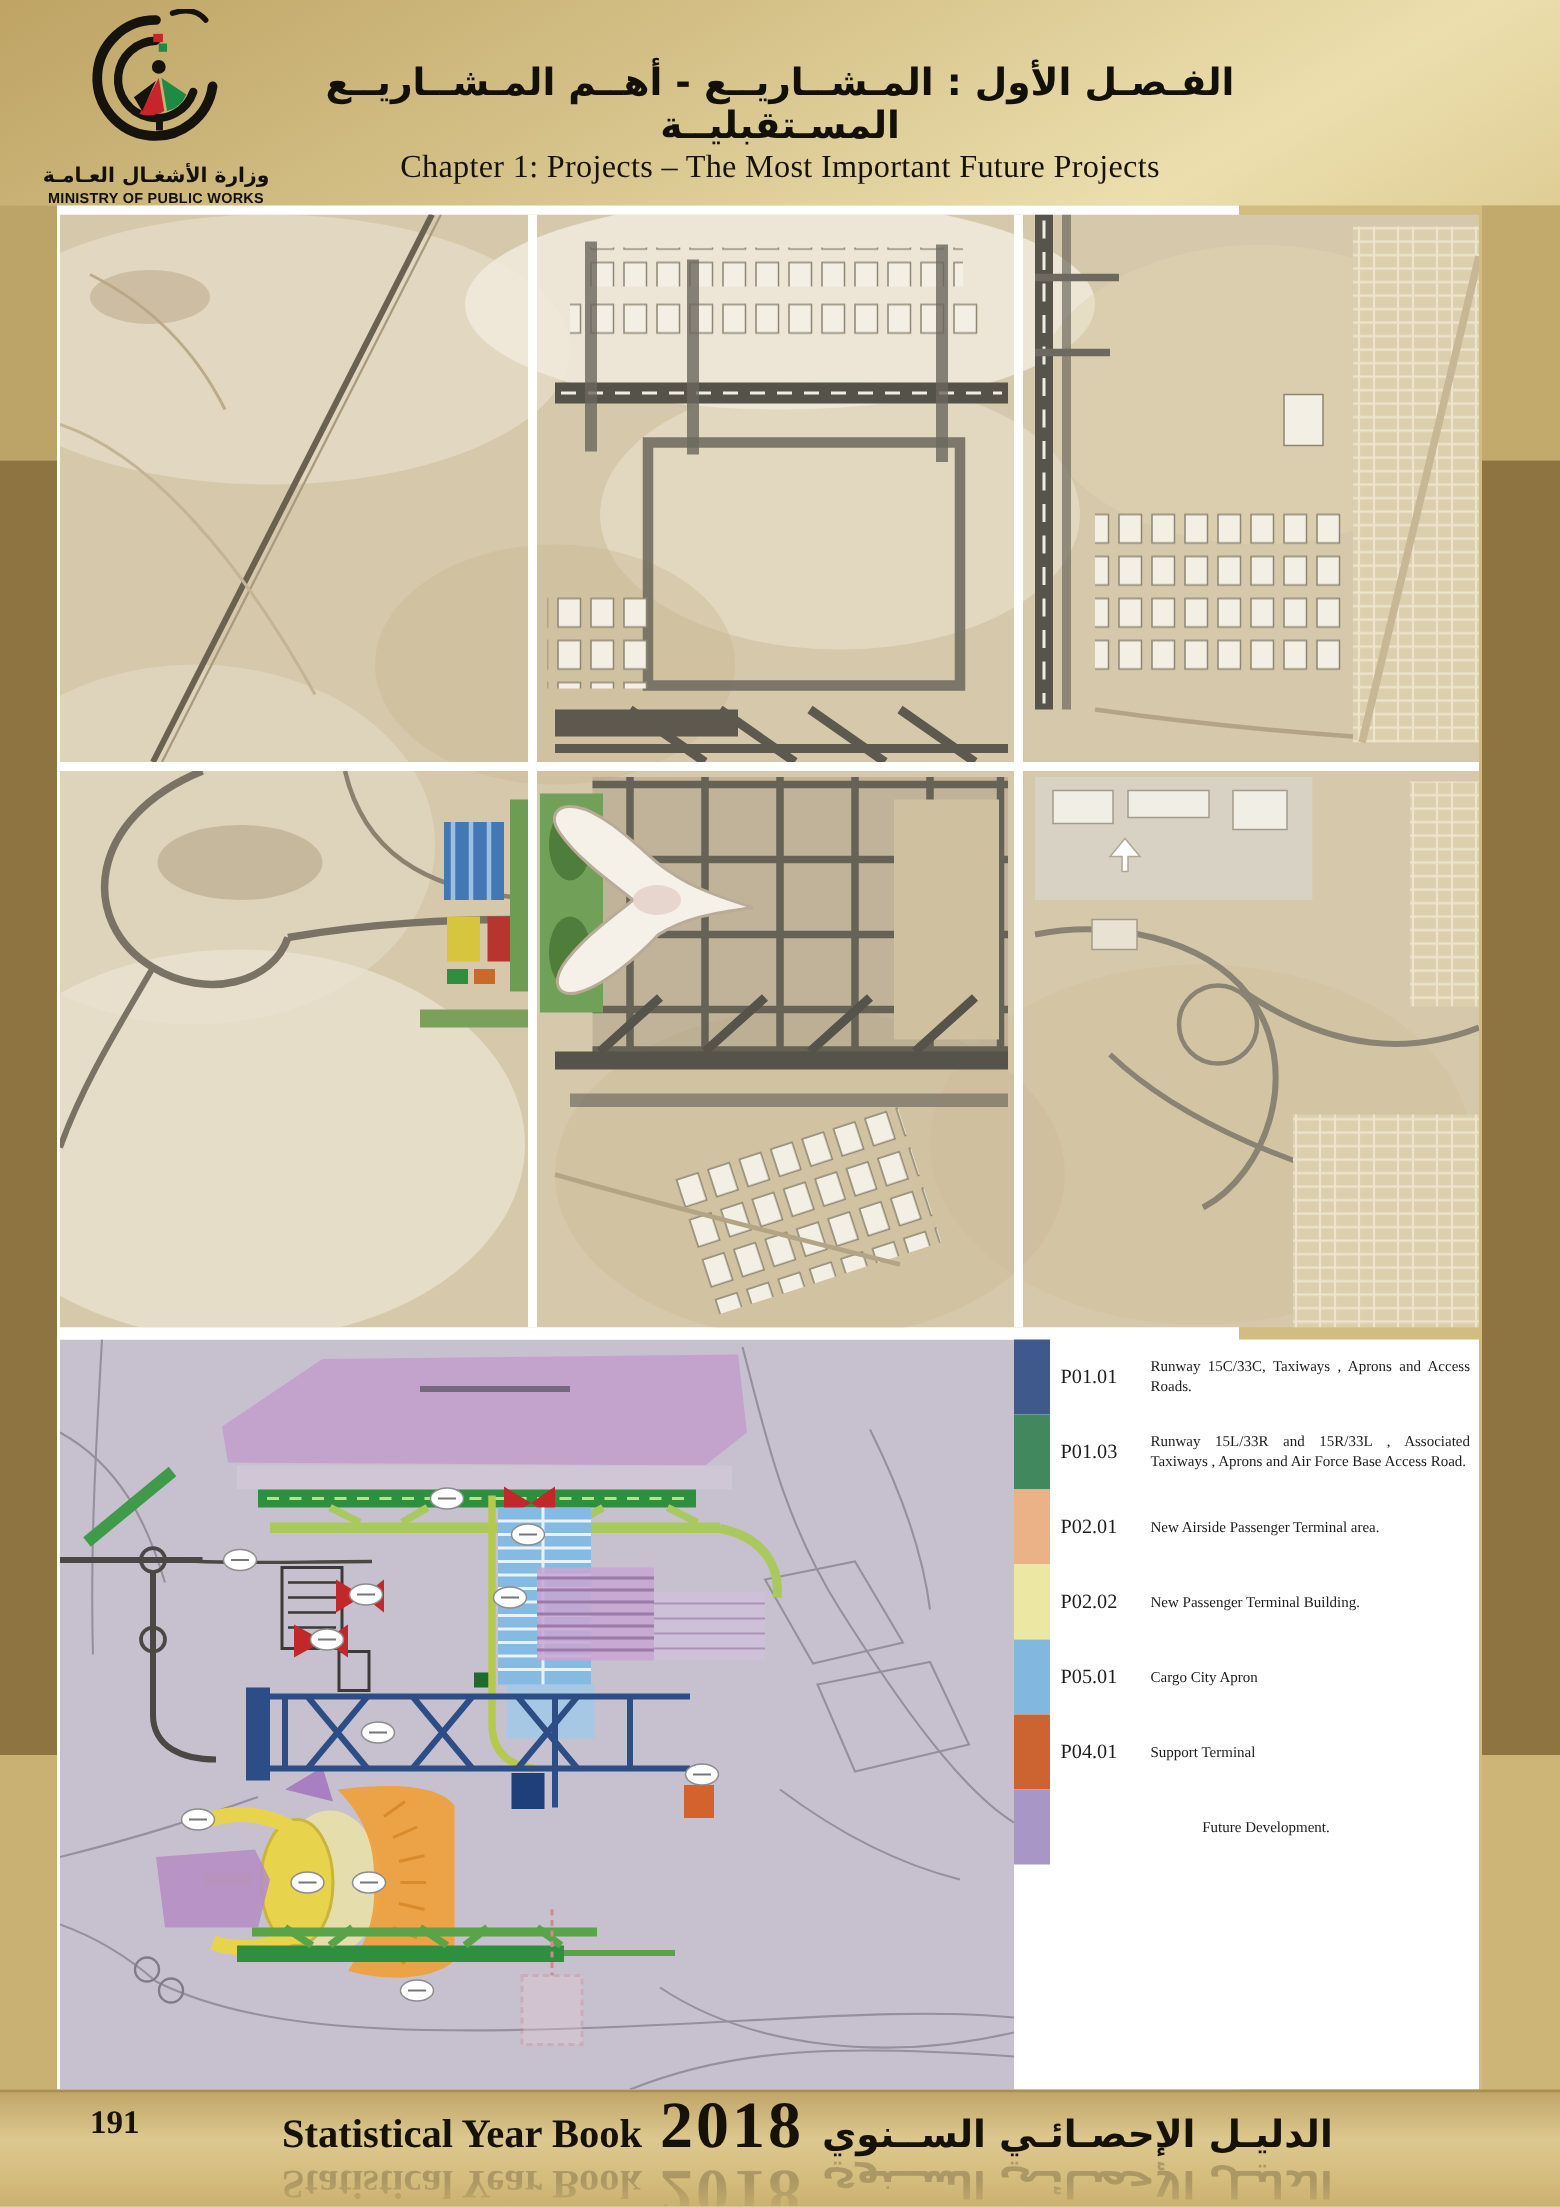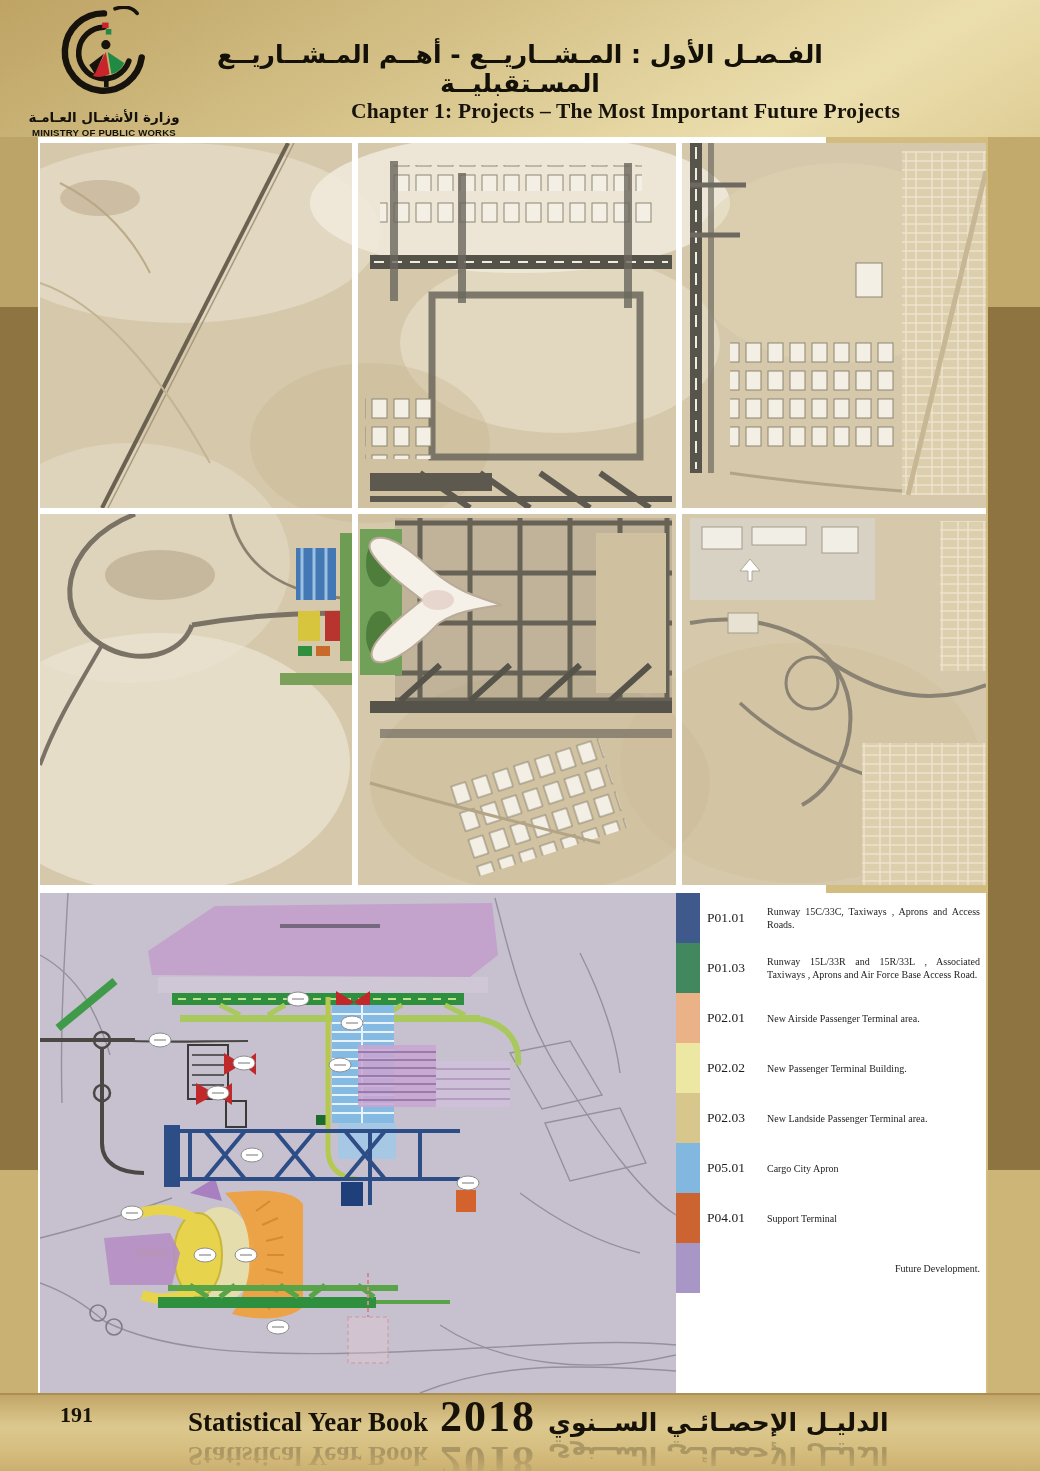--- a/index.html
+++ b/index.html
@@ -8,22 +8,22 @@
 
   
   .header{position:absolute;left:0;top:0;width:1040px;height:137px;
     background:linear-gradient(150deg,#bea364 0%,#d3bf85 38%,#ecdfae 78%,#dfcd95 100%);}
   .logo{position:absolute;left:24px;top:6px;width:160px;text-align:center;}
   .logo svg{display:block;margin:0 auto;}
   .logo-ar{font-family:"DejaVu Sans",sans-serif;font-size:13.5px;font-weight:bold;color:#14100a;line-height:1.1;margin-top:12px;}
   .logo-en{font-family:"Liberation Sans",sans-serif;font-size:9.6px;font-weight:bold;color:#14100a;letter-spacing:.2px;margin-top:2px;}
   .title-ar{position:absolute;left:200px;top:40px;width:640px;text-align:center;direction:rtl;
     font-family:"DejaVu Sans",sans-serif;font-size:25px;font-weight:bold;color:#131008;}
-  .title-en{position:absolute;left:140px;top:99px;width:760px;text-align:right;
-    font-size:21.5px;font-weight:bold;color:#17130b;letter-spacing:.2px;}
+  .title-en{position:absolute;left:140px;top:99px;width:760px;text-align:center;
+    font-size:21.5px;font-weight:normal;color:#17130b;letter-spacing:.2px;}
 
   
   .band{position:absolute;}
   .bl-top{left:0;top:137px;width:38px;height:170px;background:#bca367;}
   .bl-mid{left:0;top:307px;width:38px;height:863px;background:#8d7441;}
   .bl-bot{left:0;top:1170px;width:38px;height:223px;background:#c9b173;}
   .br-top{left:988px;top:137px;width:52px;height:170px;background:#c2a96c;}
   .br-mid{left:988px;top:307px;width:52px;height:863px;background:#8d7441;}
   .br-bot{left:988px;top:1170px;width:52px;height:223px;background:#cdb577;}
 
@@ -31,21 +31,21 @@
   .content{position:absolute;left:38px;top:137px;width:788px;height:1256px;background:#ffffff;}
   .sat-wrap{position:absolute;left:2px;top:6px;width:946px;height:742px;}
   .map-wrap{position:absolute;left:2px;top:756px;width:636px;height:500px;}
 
   
   .legend{position:absolute;left:638px;top:756px;width:310px;height:500px;background:#fff;}
   .legend-row{display:flex;align-items:center;height:50px;}
   .legend-row .swatch{width:24px;height:50px;flex:0 0 24px;}
   .legend-row .code{width:60px;flex:0 0 60px;padding-left:7px;font-size:13.5px;color:#1c1c1c;}
   .legend-row .desc{flex:1;padding-right:6px;font-size:10px;line-height:1.3;color:#1c1c1c;text-align:justify;}
-  .legend-row.no-code .desc{padding-left:8px;text-align:right;}
+  .legend-row.no-code .desc{padding-left:8px;text-align:center;}
 
   
   .footer{position:absolute;left:0;top:1393px;width:1040px;height:78px;
     background:linear-gradient(180deg,#c2a668 0%,#dcc88e 40%,#d5bd7e 72%,#cab06f 100%);
     border-top:2px solid #ab8f52;}
   .page-num{position:absolute;left:60px;top:7px;font-size:22px;font-weight:bold;color:#191307;}
   .footer-line{position:absolute;left:188px;top:0px;display:flex;align-items:baseline;gap:12px;white-space:nowrap;}
   .footer-line .bt-en{font-size:27px;font-weight:bold;color:#171208;}
   .footer-line .bt-year{font-size:44px;font-weight:bold;color:#171208;letter-spacing:2px;line-height:1;}
   .footer-line .bt-ar{font-family:"DejaVu Sans",sans-serif;font-size:25px;font-weight:bold;color:#171208;direction:rtl;}
@@ -354,25 +354,20 @@
         <span class="swatch" style="background-color: rgb(234, 178, 134);"></span>
         <span class="code">P02.01</span>
         <span class="desc">New Airside Passenger Terminal area.</span>
       </div>
       <div class="legend-row">
         <span class="swatch" style="background-color: rgb(236, 232, 163);"></span>
         <span class="code">P02.02</span>
         <span class="desc">New Passenger Terminal Building.</span>
       </div>
       <div class="legend-row">
-        <span class="swatch" style="background-color: rgb(215, 199, 140);"></span>
-        <span class="code">P02.03</span>
-        <span class="desc">New Landside Passenger Terminal area.</span>
-      </div>
-      <div class="legend-row">
         <span class="swatch" style="background-color: rgb(130, 184, 224);"></span>
         <span class="code">P05.01</span>
         <span class="desc">Cargo City Apron</span>
       </div>
       <div class="legend-row">
         <span class="swatch" style="background-color: rgb(203, 100, 49);"></span>
         <span class="code">P04.01</span>
         <span class="desc">Support Terminal</span>
       </div>
       <div class="legend-row no-code">

